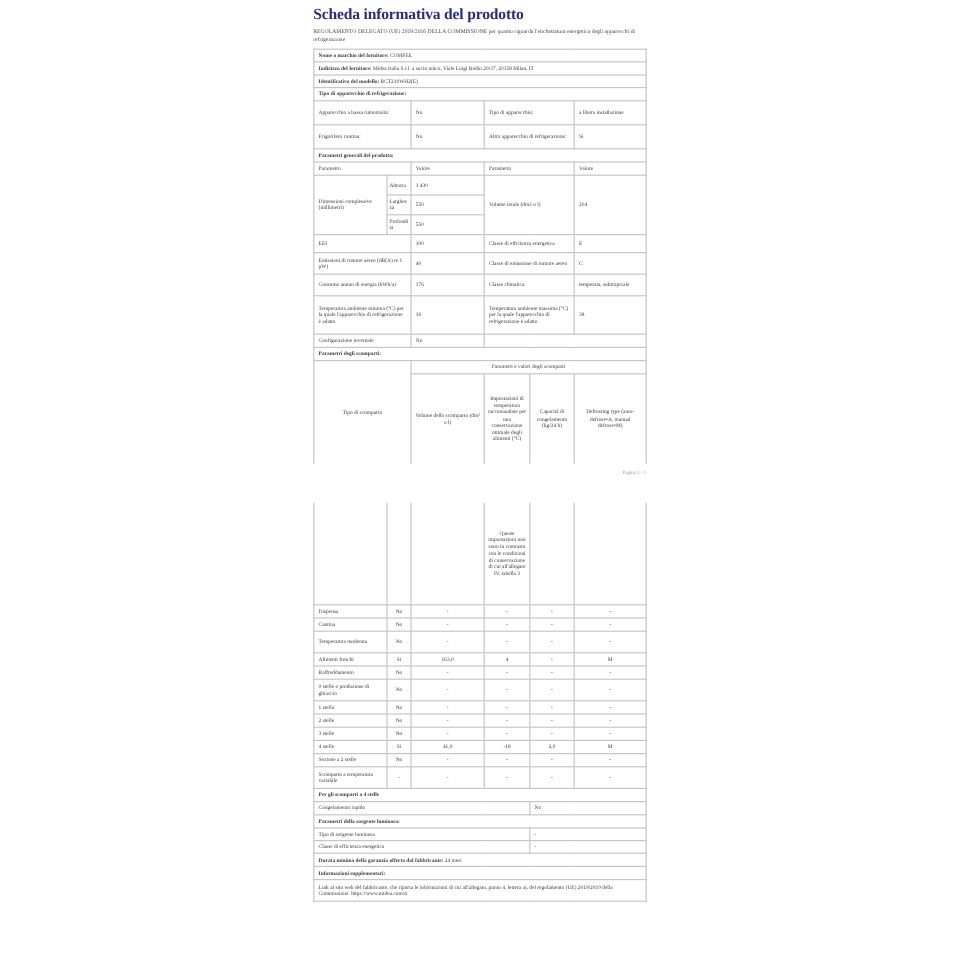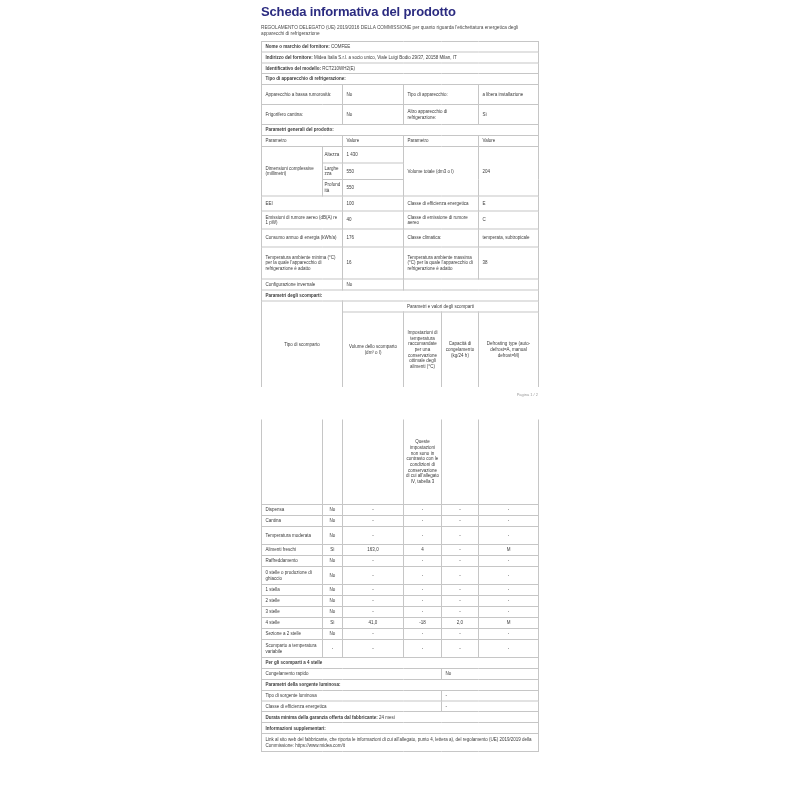--- a/index.html
+++ b/index.html
@@ -1,18 +1,18 @@
 <!DOCTYPE html>
 <html><head>
 <meta charset="utf-8">
 <style>
   * { margin:0; padding:0; box-sizing:border-box; }
   html,body { width:800px; height:800px; background:#ffffff;
     font-family:"Liberation Sans", sans-serif; color:#3b3b3b; }
-  .viewport { position:relative; width:751px; height:800px; overflow:hidden; background:#fff; }
+  .viewport { position:relative; width:751px; height:800px; overflow:hidden; background:#fff;font-family:Liberation Serif, serif; }
   .doc { position:absolute; left:261px; top:4px; width:556px;
     transform:scale(0.5); transform-origin:0 0; }
   .title { font-size:26px; font-weight:bold; color:#2b2b80; letter-spacing:-0.3px; margin:0 0 9px 0; }
   .reg { font-size:9.5px; line-height:1.32; color:#4a4a4a; margin:0 0 9px 0; width:554px; }
   table { border-collapse:collapse; width:554px; table-layout:fixed; }
   td { border:2px solid #c6c6c6; font-size:9px; line-height:1.25;
        padding:4px 7px; vertical-align:middle; text-align:left; color:#3b3b3b; }
   .b  { font-weight:bold; }
   .c  { text-align:center; }
   .sub { padding:4px 3px; word-break:break-all; }

